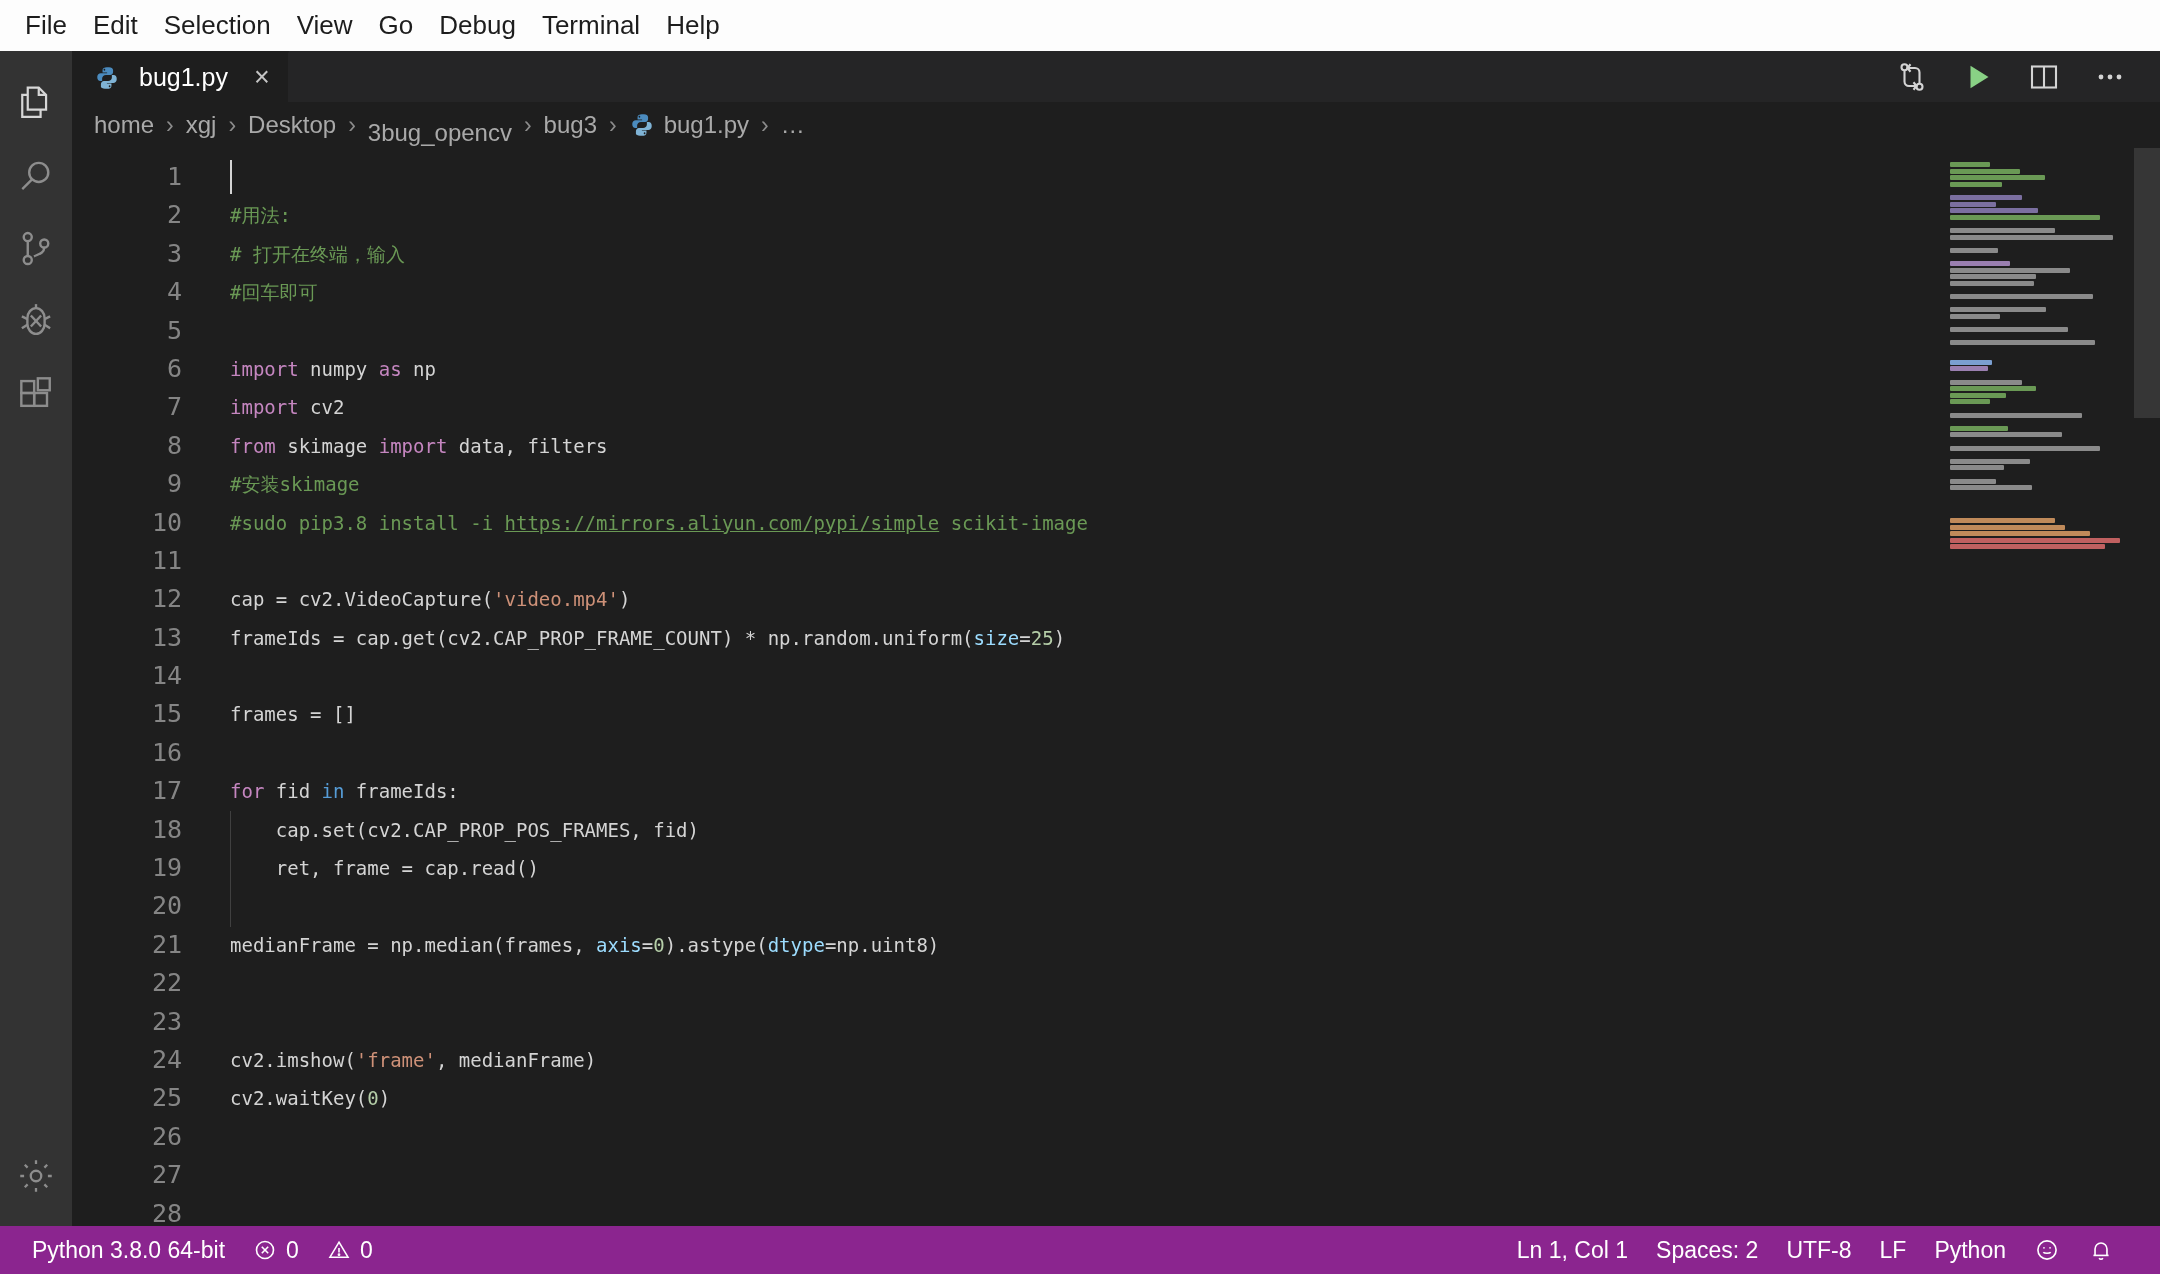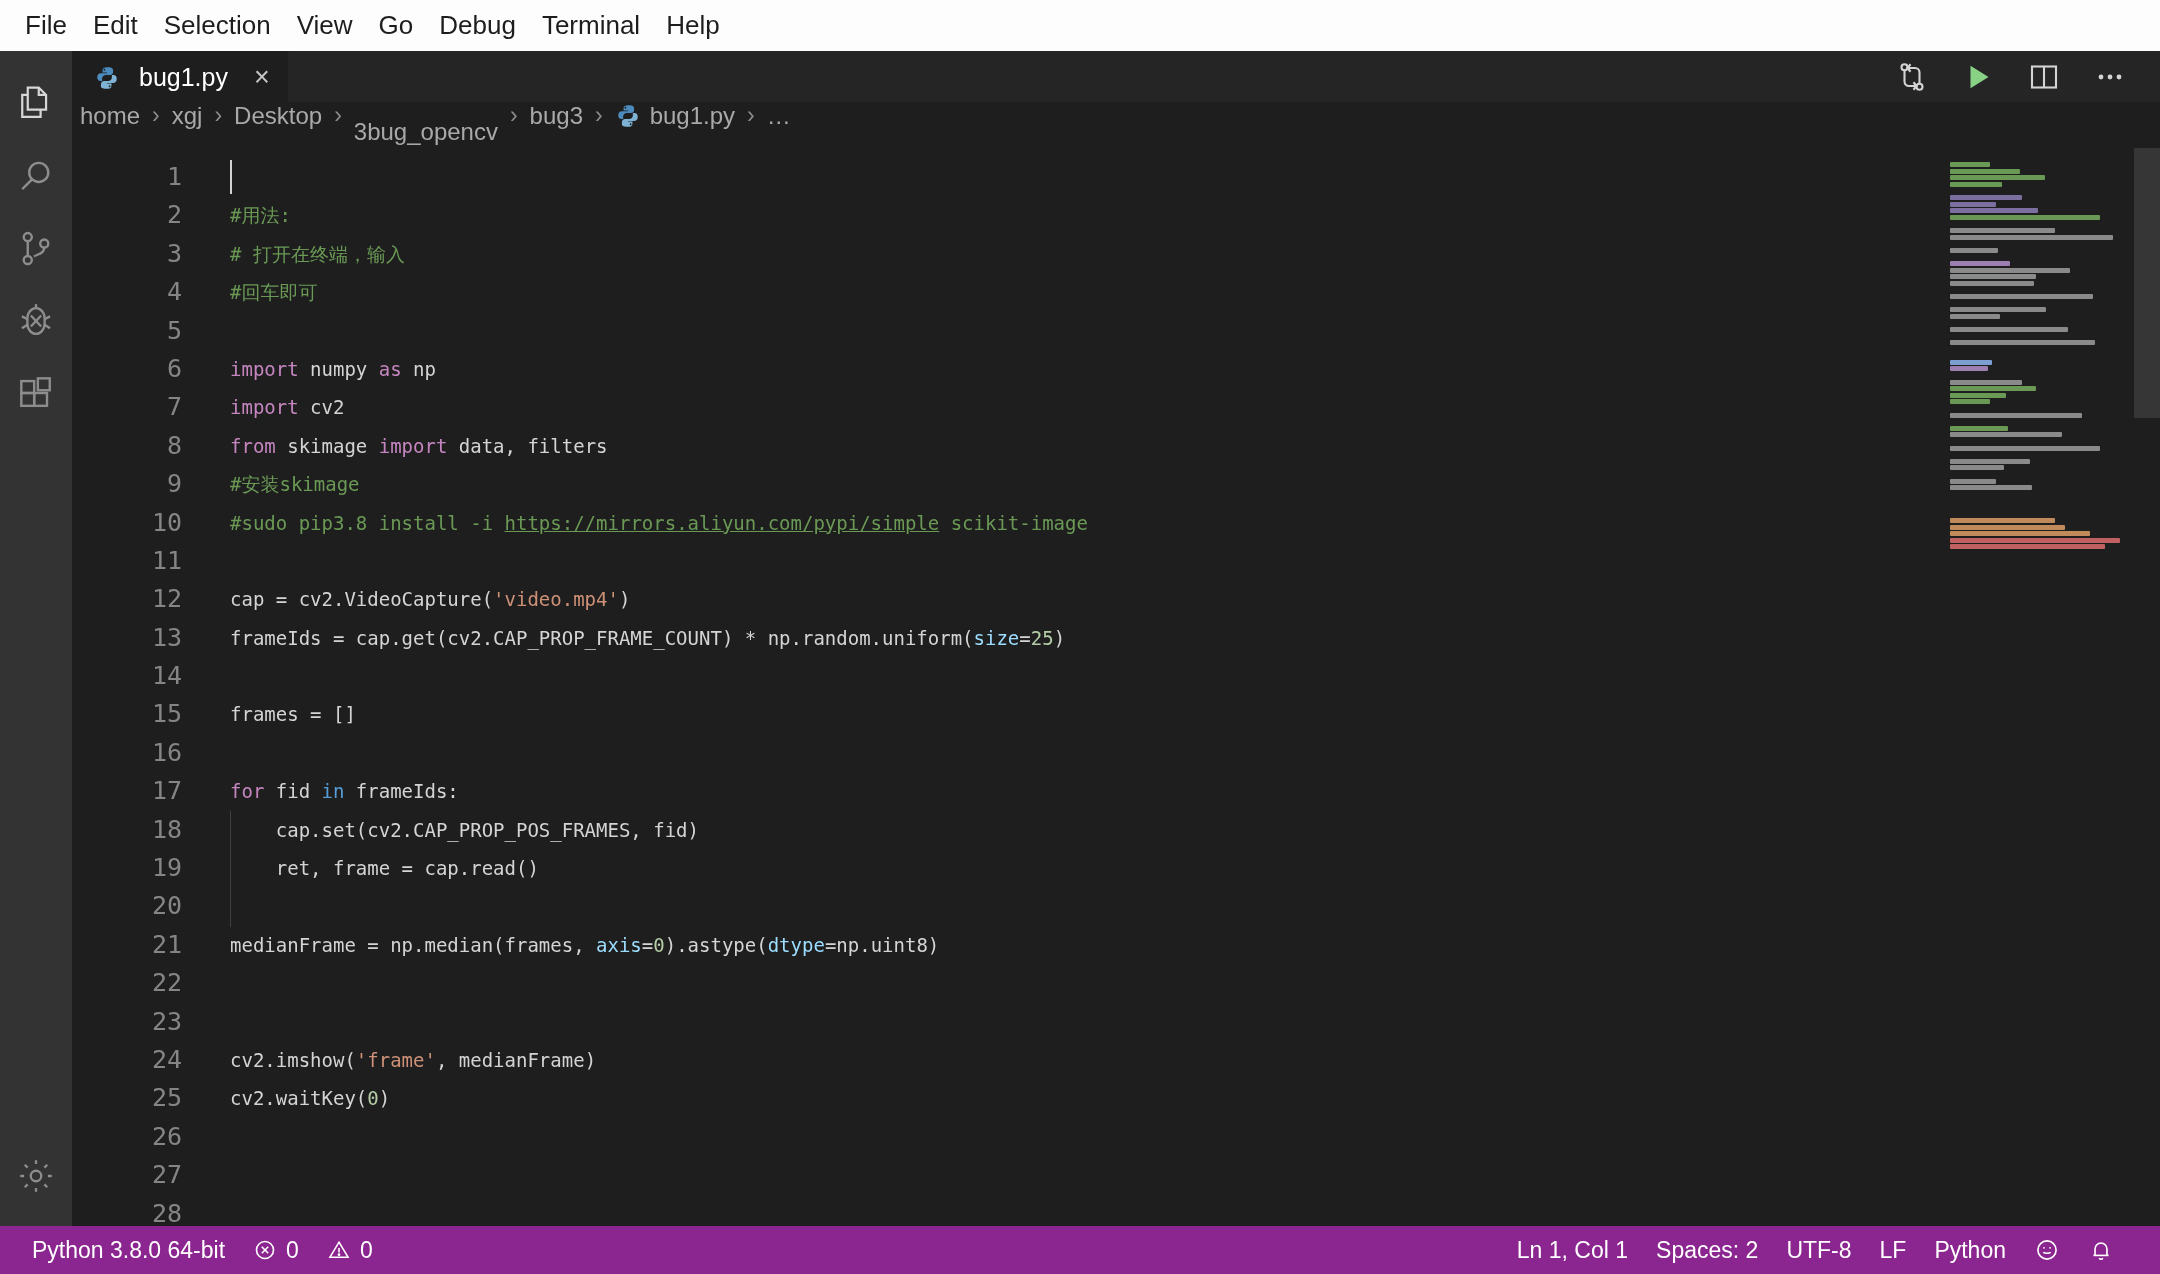--- a/index.html
+++ b/index.html
@@ -55,21 +55,21 @@
   .tab-label { font-size: 25px; color: #ffffff; font-family: "Liberation Sans", sans-serif; }
   .tab-close { font-size: 27px; color: #c5c5c5; margin-left: 16px; line-height: 1; }
   .py-icon { width: 26px; height: 26px; display:block; }
   .tabs-fill { flex: 1 1 auto; background: #252526; }
   .editor-actions { display: flex; align-items: center; gap: 10px; padding-right: 22px; background: #252526; }
   .ea-btn { width: 56px; height: 51px; display: flex; align-items: center; justify-content: center; }
 
   
   .breadcrumbs {
     height: 46px; flex: 0 0 46px; background: #1e1e1e;
-    display: flex; align-items: flex-start; padding-left: 8px; gap: 0px;
+    display: flex; align-items: center; padding-left: 22px; gap: 0px;
   }
   .bc-item { font-size: 24px; color: #a9a9a9; font-family: "Liberation Sans", sans-serif; white-space: nowrap; }
   .bc-sep { font-size: 23px; color: #8c8c8c; padding: 0 12px; }
   .bc-icon { margin-right: 9px; display:inline-flex; vertical-align: middle; }
 
   
   .code-area { flex: 1 1 auto; display: flex; min-height: 0; position: relative; background: #1e1e1e; overflow: hidden; }
   .gutter {
     width: 130px; flex: 0 0 130px; padding-top: 10px; text-align: right;
   }

